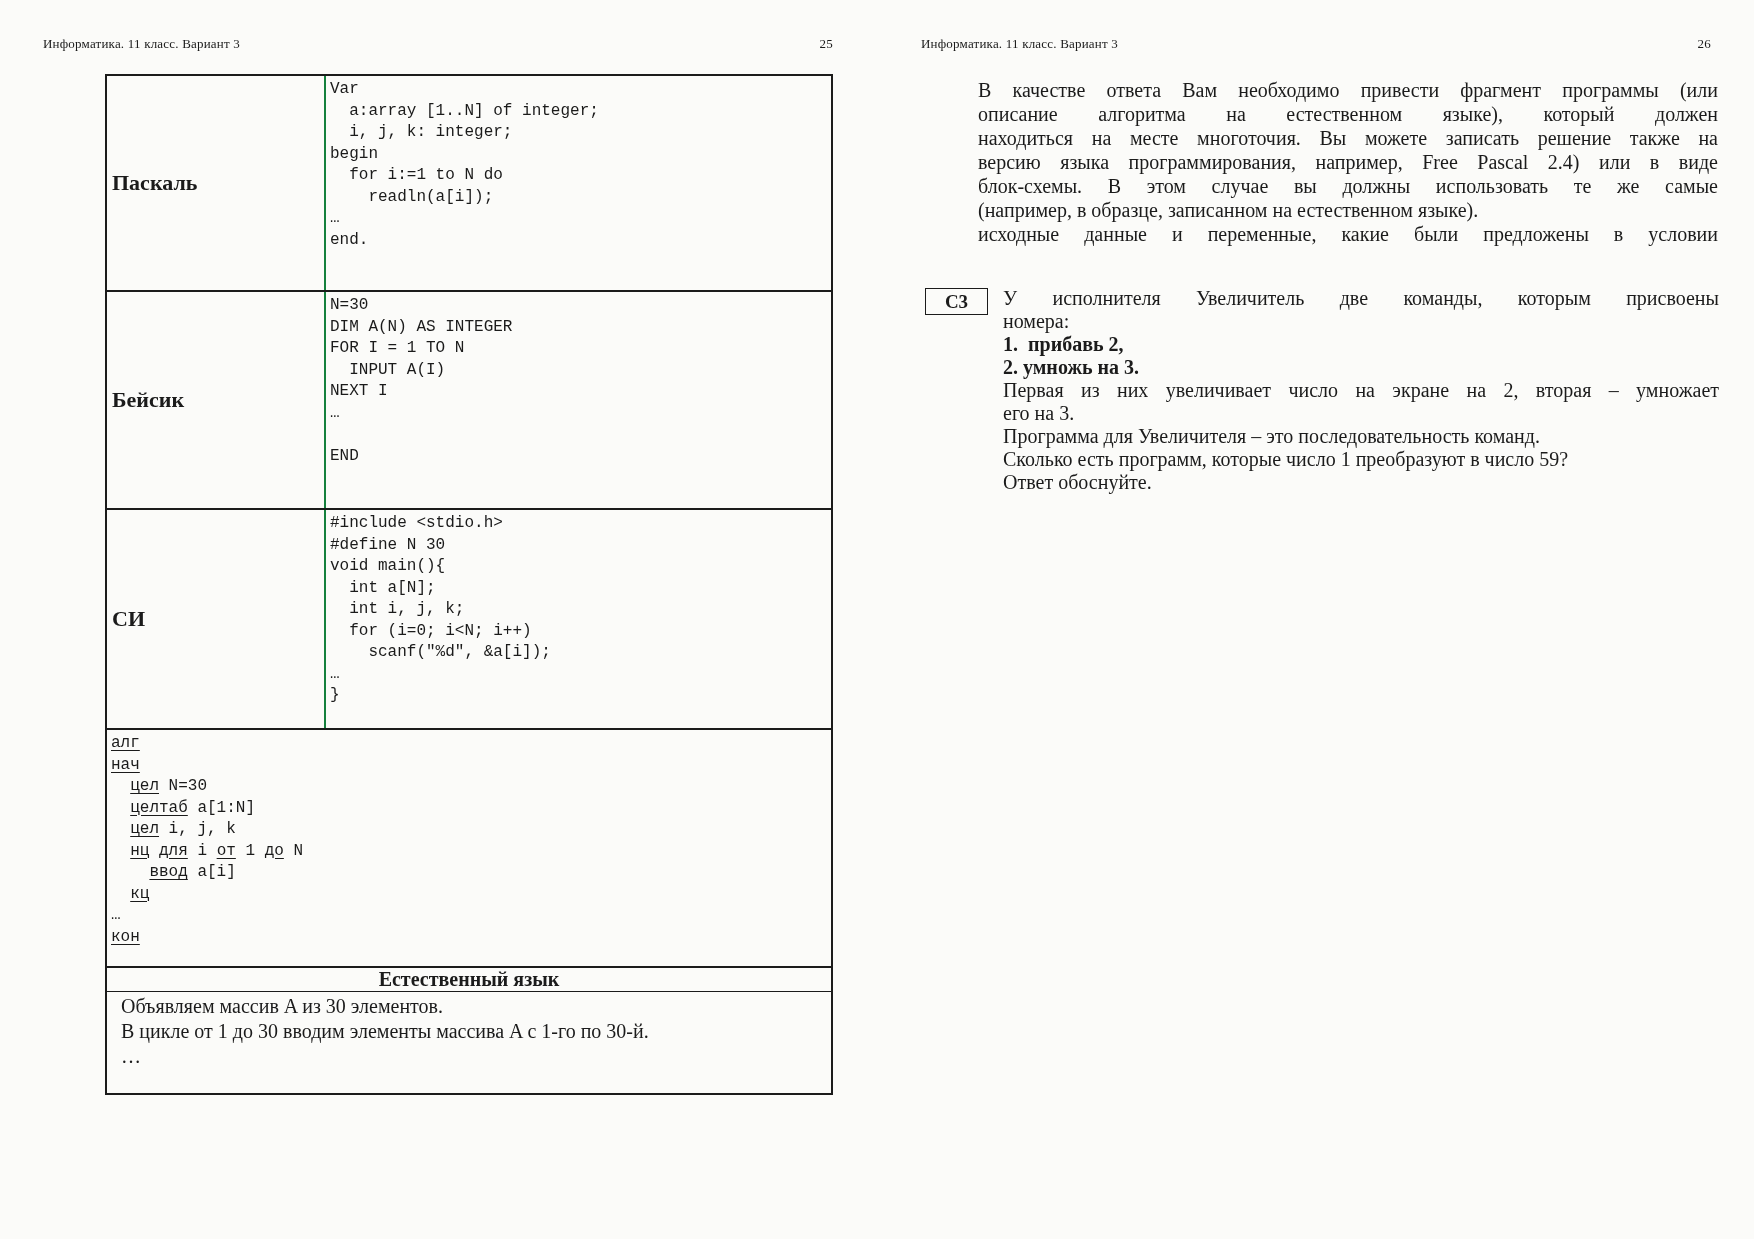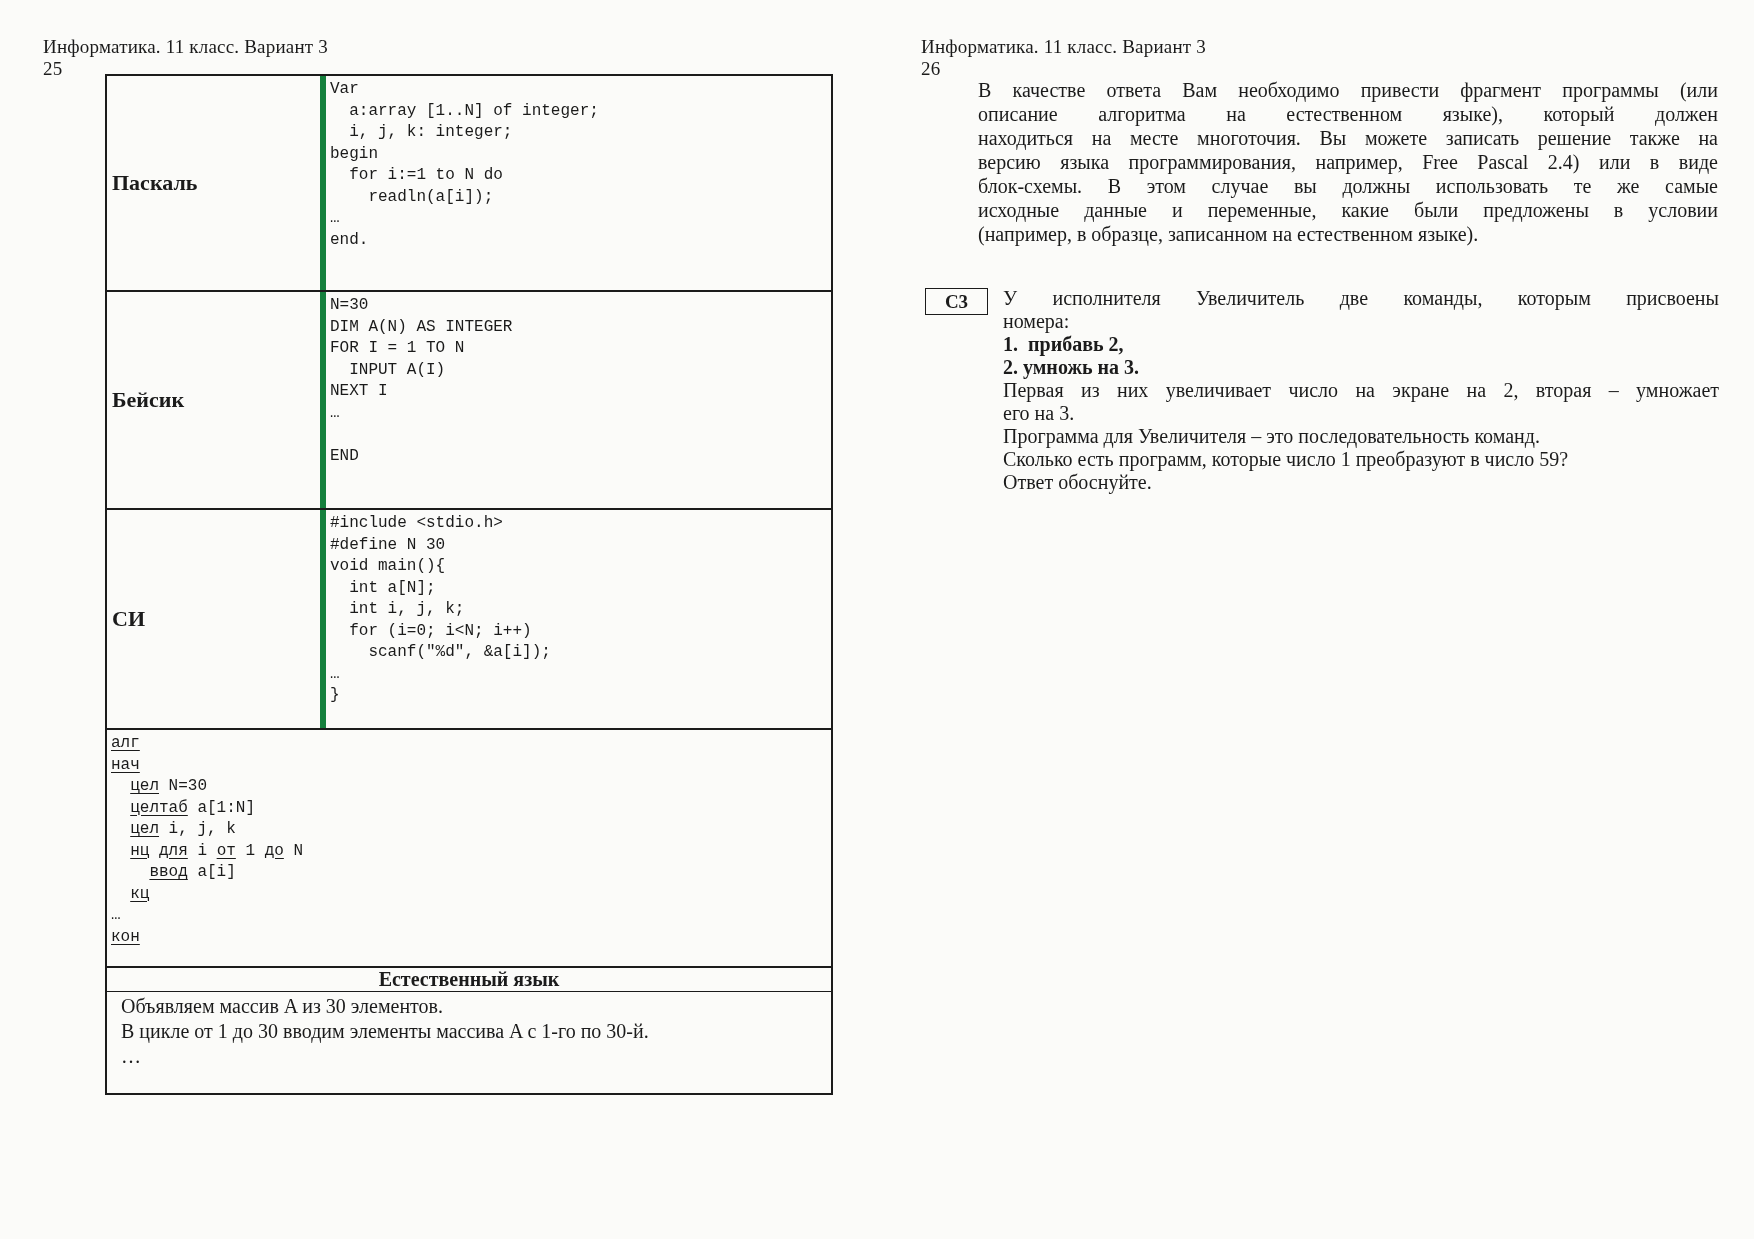--- a/index.html
+++ b/index.html
@@ -4,28 +4,28 @@
 <style>
   html,body{margin:0;padding:0;background:#e8e8e8;}
   .canvas{
     position:relative;width:1754px;height:1239px;
     background:#fbfbf9;color:#1b1b1b;
     font-family:"Liberation Serif",serif;
     overflow:hidden;
   }
   
   .runhead{position:absolute;top:36px;width:790px;display:flex;justify-content:space-between;
-    font-size:19px;letter-spacing:.2px;flex-direction:column;}
+    font-size:13px;letter-spacing:.2px;}
   .rh-left{left:43px;}
   .rh-right{left:921px;}
   
   .lang-table{position:absolute;left:105px;top:74px;width:728px;box-sizing:border-box;
     border:2px solid #1b1b1b;}
   .l-row{display:flex;border-bottom:2px solid #1b1b1b;box-sizing:border-box;}
-  .cell-label{flex:0 0 219px;width:219px;box-sizing:border-box;border-right:6px solid #15803d;
+  .cell-label{flex:0 0 219px;width:219px;box-sizing:border-box;border-right:2px solid #15803d;
     display:flex;align-items:center;padding:0 4px 0 5px;
     font-weight:700;font-size:22px;line-height:26px;}
   .cell-code{flex:1;min-width:0;padding:3px 2px 0 4px;
     font-family:"Liberation Mono","DejaVu Sans Mono",monospace;
     font-size:16px;line-height:21.5px;}
   .code-line{white-space:pre;height:21.5px;}
   .code-line .u{text-decoration:underline;text-underline-offset:3px;text-decoration-thickness:1px;}
   .nl-header{height:24px;box-sizing:border-box;border-bottom:1px solid #1b1b1b;
     text-align:center;font-weight:700;font-size:20px;line-height:23px;}
   .nl-content{height:101px;box-sizing:border-box;padding:2px 6px 0 14px;
@@ -118,22 +118,22 @@
         <div class="nl-line">…</div>
       </div>
     </section>
 
   <section class="intro" id="introBlock">
       <div class="t-line j">В качестве ответа Вам необходимо привести фрагмент программы (или</div>
       <div class="t-line j">описание алгоритма на естественном языке), который должен</div>
       <div class="t-line j">находиться на месте многоточия. Вы можете записать решение также на</div>
       <div class="t-line j">версию языка программирования, например, Free Pascal 2.4) или в виде</div>
       <div class="t-line j">блок-схемы. В этом случае вы должны использовать те же самые</div>
+      <div class="t-line">(например, в образце, записанном на естественном языке).</div>
       <div class="t-line j">исходные данные и переменные, какие были предложены в условии</div>
-      <div class="t-line">(например, в образце, записанном на естественном языке).</div>
     </section>
 
   <div class="task-box">
     <span>С3</span>
   </div>
 
   <section class="task-text" id="taskText">
       <div class="t-line j">У исполнителя Увеличитель две команды, которым присвоены</div>
       <div class="t-line">номера:</div>
       <div class="t-line b">1.  прибавь 2,</div>

